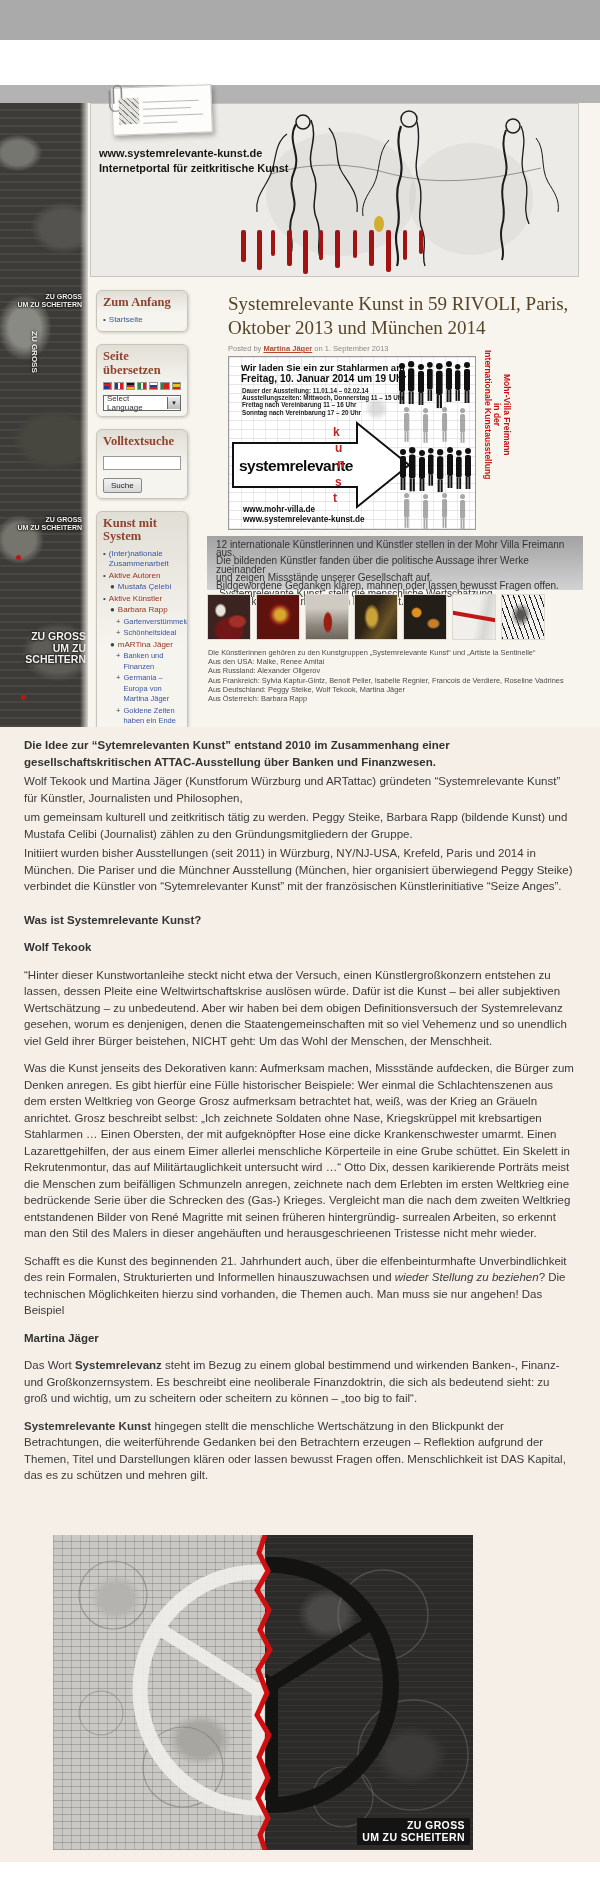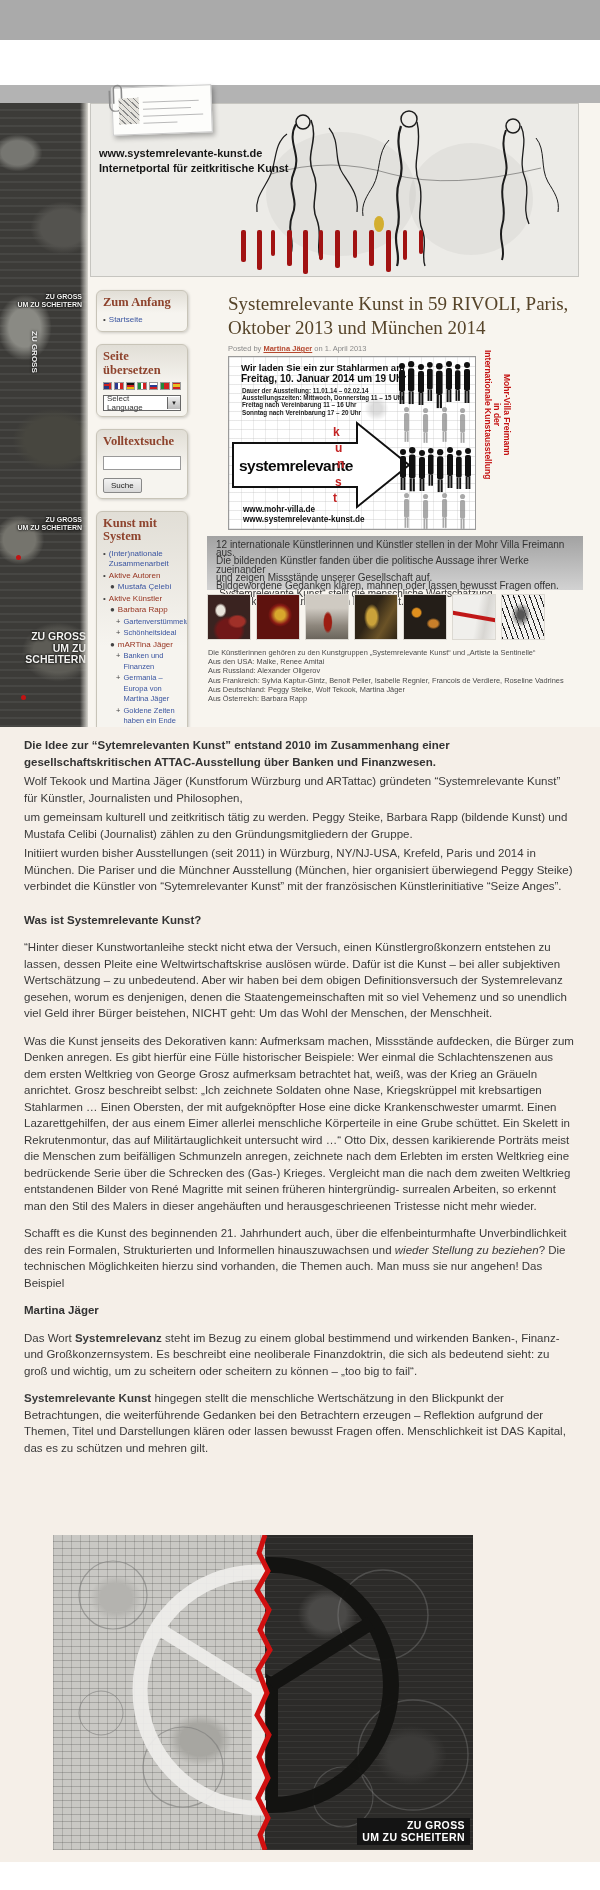--- a/index.html
+++ b/index.html
@@ -347,21 +347,21 @@
 
       </div>
     </aside>
 
     <main class="main">
       <div class="post-title">
         <div>Systemrelevante Kunst in 59 RIVOLI, Paris,</div>
         <div>Oktober 2013 und München 2014</div>
       </div>
       <div class="byline">
-        <span>Posted by </span><span class="blink">Martina Jäger</span><span> on 1. April 2013</span>
+        <span>Posted by </span><span class="blink">Martina Jäger</span><span> on 1. September 2013</span>
       </div>
 
       <div class="flyer">
         <div class="tex"></div>
         <svg class="arrow-svg" width="248" height="174" viewBox="0 0 248 174">
           <polygon points="4,86 128,86 128,66 180,108 128,150 128,130 4,130" fill="#ffffff" stroke="#111" stroke-width="2"></polygon>
         </svg>
         <div class="inv1">Wir laden Sie ein zur Stahlarmen am</div>
         <div class="inv2">Freitag, 10. Januar 2014 um 19 Uhr</div>
         <div class="fdet">
@@ -457,20 +457,21 @@
   </div>
 </div>
 
 <div class="article">
   <div class="atext">
     <p class="b p1">Die Idee zur “Sytemrelevanten Kunst” entstand 2010 im Zusammenhang einer gesellschaftskritischen ATTAC-Ausstellung über Banken und Finanzwesen.</p>
     <p class="p1">Wolf Tekook und Martina Jäger (Kunstforum Würzburg und  ARTattac) gründeten “Systemrelevante Kunst” für Künstler, Journalisten und Philosophen,</p>
     <p class="p1">um gemeinsam kulturell und zeitkritisch tätig zu werden. Peggy Steike, Barbara Rapp (bildende Kunst) und Mustafa Celibi (Journalist) zählen zu den Gründungsmitgliedern der Gruppe.</p>
     <p>Initiiert wurden bisher Ausstellungen (seit 2011) in Würzburg, NY/NJ-USA, Krefeld, Paris und 2014 in München. Die Pariser und die Münchner Ausstellung (München, hier organisiert überwiegend Peggy Steike) verbindet die Künstler von “Sytemrelevanter Kunst” mit der  französischen Künstlerinitiative “Seize Anges”.</p>
     <p class="hb gap-top">Was ist Systemrelevante Kunst?</p>
+    <p class="hb">Wolf Tekook</p>
     <p>“Hinter dieser Kunstwortanleihe steckt nicht etwa der Versuch, einen Künstlergroßkonzern entstehen zu lassen, dessen Pleite eine Weltwirtschaftskrise auslösen würde. Dafür ist die Kunst – bei aller subjektiven Wertschätzung – zu unbedeutend. Aber wir haben bei dem obigen Definitionsversuch der Systemrelevanz gesehen, worum es denjenigen, denen die Staatengemeinschaften mit so viel Vehemenz und so unendlich viel Geld ihrer Bürger beistehen, NICHT geht: Um das Wohl der Menschen, der Menschheit.</p>
     <p>Was die Kunst jenseits des Dekorativen kann: Aufmerksam machen, Missstände aufdecken, die Bürger zum Denken anregen. Es gibt hierfür eine Fülle historischer Beispiele: Wer einmal die Schlachtenszenen aus dem ersten Weltkrieg von George Grosz aufmerksam betrachtet hat, weiß, was der Krieg an Gräueln anrichtet. Grosz beschreibt selbst: „Ich zeichnete Soldaten ohne Nase, Kriegskrüppel mit krebsartigen Stahlarmen … Einen Obersten, der mit aufgeknöpfter Hose eine dicke Krankenschwester umarmt. Einen Lazarettgehilfen, der aus einem Eimer allerlei menschliche Körperteile in eine Grube schüttet. Ein Skelett in Rekrutenmontur, das auf Militärtauglichkeit untersucht wird …“ Otto Dix, dessen karikierende Porträts meist die Menschen zum beifälligen Schmunzeln anregen, zeichnete nach dem Erlebten im ersten Weltkrieg eine bedrückende Serie über die Schrecken des (Gas-) Krieges. Vergleicht man die nach dem zweiten Weltkrieg entstandenen Bilder von René Magritte mit seinen früheren hintergründig- surrealen Arbeiten, so erkennt man den Stil des Malers in dieser angehäuften und herausgeschrieenen Tristesse nicht mehr wieder.</p>
     <p><span>Schafft es die Kunst des beginnenden 21. Jahrhundert auch, über die elfenbeinturmhafte Unverbindlichkeit des rein Formalen, Strukturierten und Informellen hinauszuwachsen und </span><em>wieder Stellung zu beziehen</em><span>? Die technischen Möglichkeiten hierzu sind vorhanden, die Themen auch. Man muss sie nur angehen! Das Beispiel</span></p>
     <p class="hb">Martina Jäger</p>
     <p><span>Das Wort </span><strong class="i">Systemrelevanz</strong><span> steht im Bezug zu einem global bestimmend und wirkenden Banken-, Finanz- und Großkonzernsystem. Es beschreibt eine neoliberale Finanzdoktrin, die sich als bedeutend sieht:  zu groß und wichtig, um zu scheitern oder scheitern zu können – „too big to fail“.</span></p>
     <p><strong class="i">Systemrelevante Kunst</strong><span> hingegen stellt die menschliche Wertschätzung  in den Blickpunkt der Betrachtungen, die weiterführende Gedanken bei den Betrachtern erzeugen – Reflektion aufgrund der Themen, Titel und Darstellungen klären oder lassen bewusst Fragen offen. Menschlichkeit ist DAS Kapital, das es zu schützen und mehren gilt.</span></p>
   </div>
 
   <div class="bottom-art">
     <div class="ba-right"></div>

